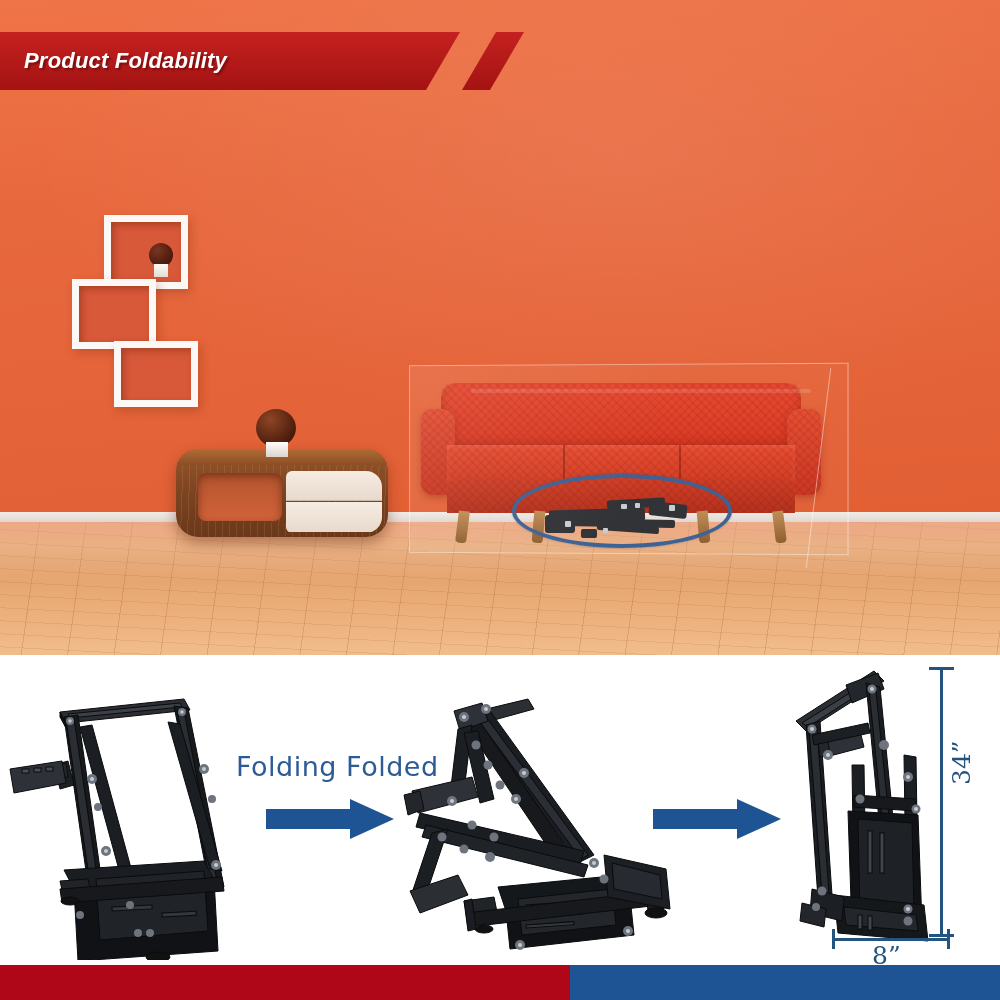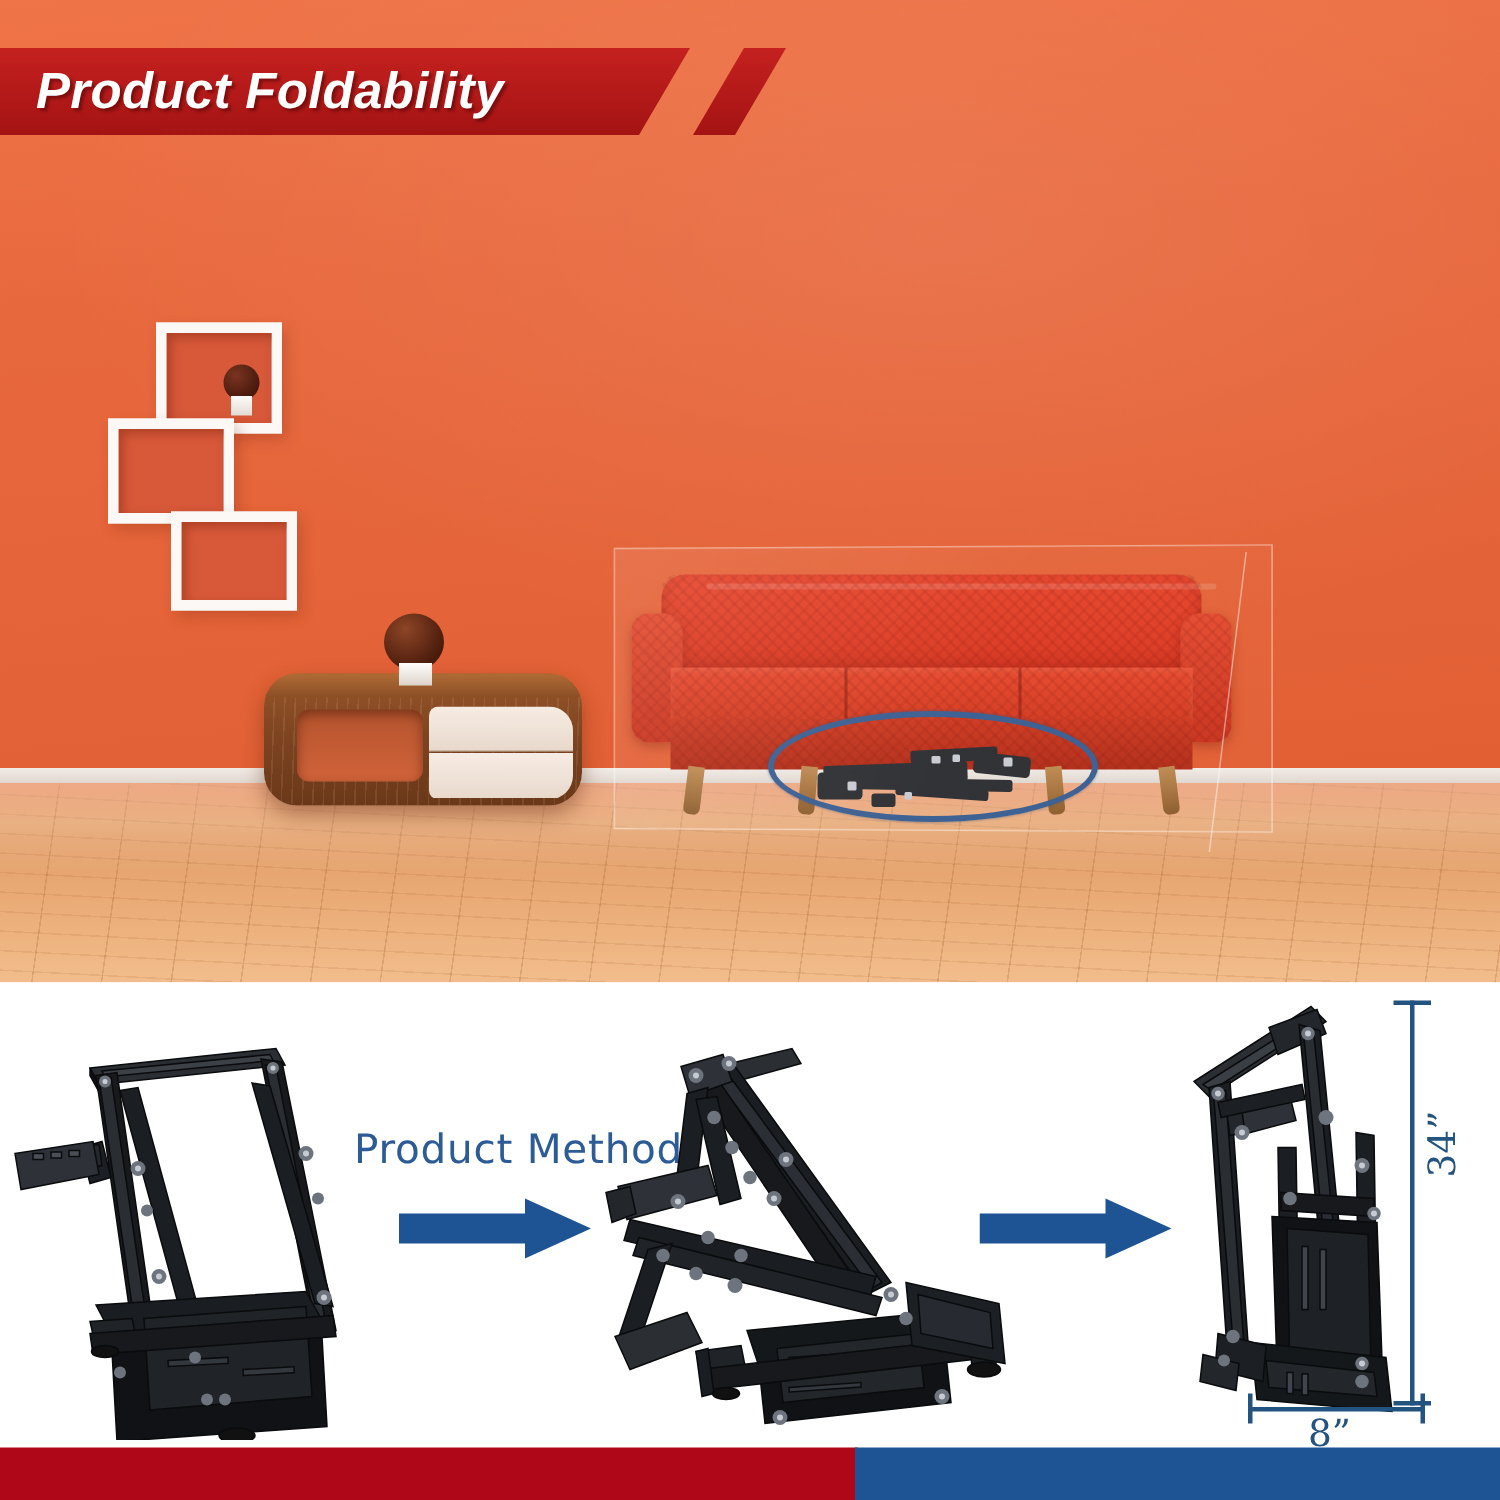--- a/index.html
+++ b/index.html
@@ -155,21 +155,21 @@
     background: linear-gradient(180deg,#c4211f,#a41313);
     clip-path: polygon(0 0, 100% 0, calc(100% - 34px) 100%, 0 100%);
   }
   .banner-stripe {
     position:absolute; left:462px; top:0; height:58px; width:62px;
     background: linear-gradient(180deg,#c4211f,#a41313);
     clip-path: polygon(34px 0, 100% 0, calc(100% - 34px) 100%, 0 100%);
   }
   .banner-text {
     position:absolute; left:24px; top:6px;
-    font-size: 34px; font-weight:700; font-style: italic;
+    font-size: 22px; font-weight:700; font-style: italic;
     color:#ffffff; letter-spacing:.2px;
     text-shadow: 2px 2px 2px rgba(60,0,0,.45);
     line-height: 46px; white-space:nowrap;
   }
 
   
   .diagram { position:absolute; left:0; top:655px; width:1000px; height:310px; background:#ffffff; }
 
   .stand-slot { position:absolute; }
   .sv { width:100%; height:100%; display:block; }
@@ -353,21 +353,21 @@
           <circle cx="62" cy="56" r="1.7"></circle>
             <circle cx="174" cy="47" r="1.7"></circle>
           <circle cx="84" cy="114" r="2"></circle>
             <circle cx="196" cy="104" r="2"></circle>
           <circle cx="98" cy="186" r="2"></circle>
             <circle cx="208" cy="200" r="2"></circle>
         </g>
       </svg>
     </div>
 
-    <div class="step-label" style="left:236px; top:96px;">Product Method</div>
+    <div class="step-label" style="left:236px; top:96px;">Folding Folded</div>
     <div class="arrow-wrap" style="left:266px; top:143px; width:130px; height:42px;">
       <svg class="sv" viewBox="0 0 130 42" xmlns="http://www.w3.org/2000/svg">
         <polygon points="0,11 84,11 84,1 128,21 84,41 84,31 0,31" fill="#1f5494"></polygon>
       </svg>
     </div>
 
     <div class="stand-slot" style="left:398px; top:18px; width:290px; height:290px;">
       <svg class="sv" viewBox="0 0 290 290" xmlns="http://www.w3.org/2000/svg">
         <g stroke="#0a0b0d" stroke-width="1">
 

